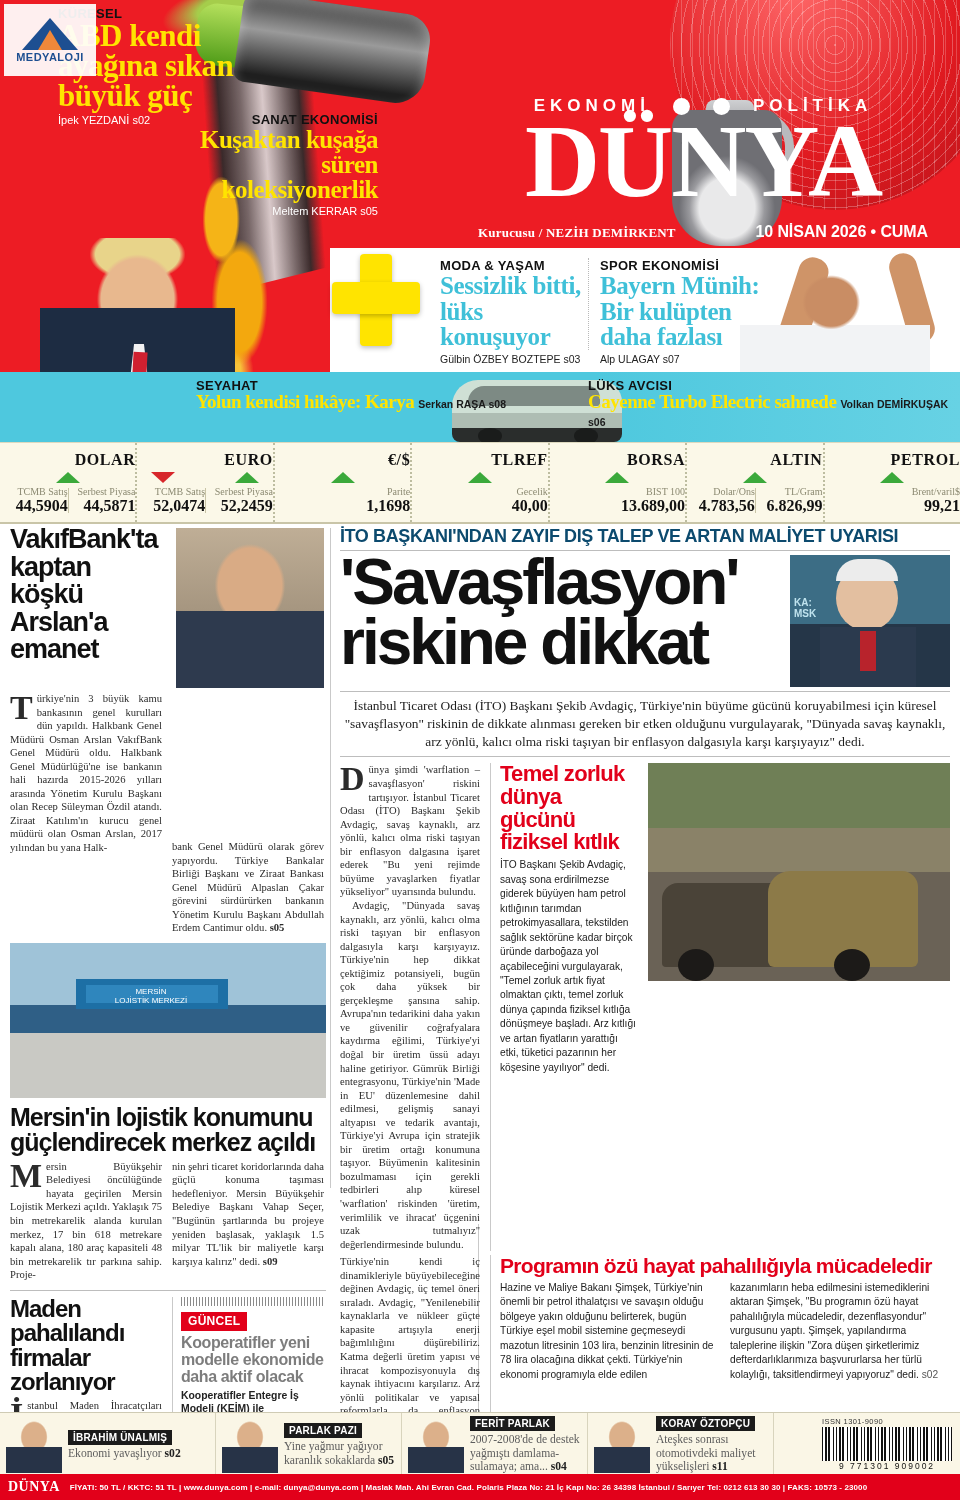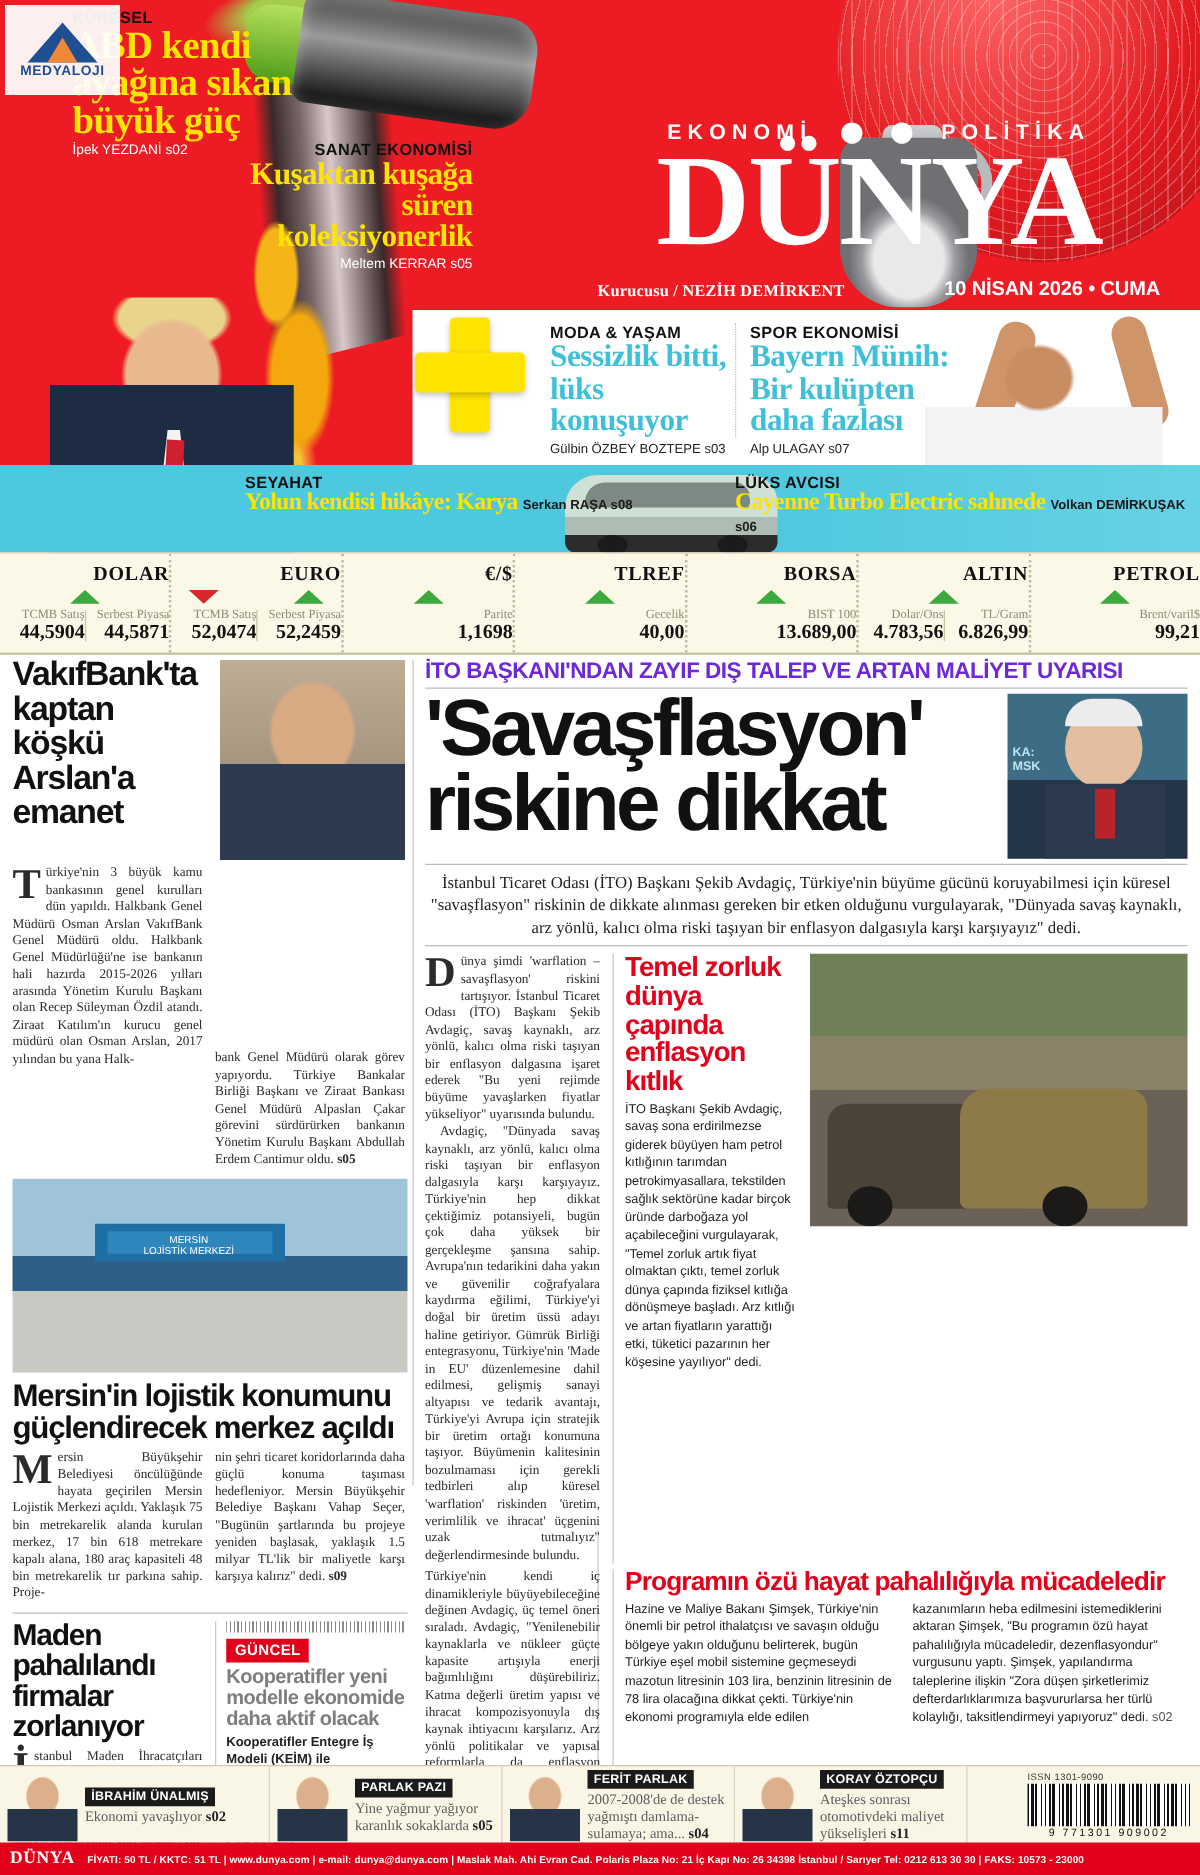--- a/index.html
+++ b/index.html
@@ -175,21 +175,21 @@
     font-family:"Liberation Serif",serif; font-size:10.6px; line-height:1.28;
     color:#2b2b2b; text-align:justify; hyphens:auto;
   }
   .body-txt .dropcap {
     float:left; font-size:34px; line-height:.82; font-weight:bold; padding:2px 4px 0 0;
   }
   .pg { font-weight:bold; }
 
   .kicker-gray {
     font-family:"Liberation Sans",sans-serif; font-weight:bold; font-size:18px;
-    letter-spacing:-.4px; color:#6d28d9;
+    letter-spacing:-.4px; color:#0c4a6e;
   }
   .mega-head {
     font-family:"Liberation Sans",sans-serif; font-weight:bold;
     font-size:64px; line-height:.93; letter-spacing:-3px; color:#111;
   }
   .spot {
     font-family:"Liberation Serif",serif; font-size:13.4px; line-height:1.33;
     color:#1e1e1e; text-align:center;
   }
   .red-head {
@@ -544,21 +544,21 @@
     <div style="position:absolute; left:340px; top:2px; width:610px;">
 
       <div class="kicker-gray">İTO BAŞKANI'NDAN ZAYIF DIŞ TALEP VE ARTAN MALİYET UYARISI</div>
       <div class="rule-h" style="margin:3px 0 2px 0;"></div>
 
       <div style="display:flex; align-items:flex-start;">
         <div style="flex:1;">
           <div class="mega-head">'Savaşflasyon'</div>
           <div class="mega-head">riskine dikkat</div>
         </div>
-        <div class="photo" style="width:144px;height:132px;margin-top:2px;margin-left:20px;
+        <div class="photo" style="width:160px;height:132px;margin-top:2px;margin-left:20px;
              background:linear-gradient(180deg,#3c6d85 0 52%, #253648 52% 100%);">
           <div style="position:absolute;left:46px;top:10px;width:62px;height:66px;border-radius:50%;background:#e3bfa0;"></div>
           <div style="position:absolute;left:46px;top:4px;width:62px;height:22px;border-radius:30px 30px 0 0;background:#ececec;"></div>
           <div style="position:absolute;left:30px;top:72px;width:96px;height:60px;background:#2b3a4e;"></div>
           <div style="position:absolute;left:70px;top:76px;width:16px;height:40px;background:#b8232c;"></div>
           <div style="position:absolute;left:4px;top:42px;width:44px;height:34px;color:#bfe3ee;font-family:'Liberation Sans',sans-serif;font-size:10px;font-weight:bold;">KA:<br>MSK</div>
         </div>
       </div>
 
       <div class="rule-h" style="margin:4px 0 5px 0;"></div>
@@ -566,21 +566,21 @@
       <div class="rule-h" style="margin:6px 0 6px 0;"></div>
 
       <div style="display:flex; gap:10px;">
 
         <div style="width:140px;">
           <p class="body-txt"><span class="dropcap">D</span><span>ünya şimdi 'warflation – savaşflasyon' riskini tartışıyor. İstanbul Ticaret Odası (İTO) Başkanı Şekib Avdagiç, savaş kaynaklı, arz yönlü, kalıcı olma riski taşıyan bir enflasyon dalgasına işaret ederek "Bu yeni rejimde büyüme yavaşlarken fiyatlar yükseliyor" uyarısında bulundu.</span></p>
           <p class="body-txt" style="text-indent:12px;">Avdagiç, "Dünyada savaş kaynaklı, arz yönlü, kalıcı olma riski taşıyan bir enflasyon dalgasıyla karşı karşıyayız. Türkiye'nin hep dikkat çektiğimiz potansiyeli, bugün çok daha yüksek bir gerçekleşme şansına sahip. Avrupa'nın tedarikini daha yakın ve güvenilir coğrafyalara kaydırma eğilimi, Türkiye'yi doğal bir üretim üssü adayı haline getiriyor. Gümrük Birliği entegrasyonu, Türkiye'nin 'Made in EU' düzenlemesine dahil edilmesi, gelişmiş sanayi altyapısı ve tedarik avantajı, Türkiye'yi Avrupa için stratejik bir üretim ortağı konumuna taşıyor. Büyümenin kalitesinin bozulmaması için gerekli tedbirleri alıp küresel 'warflation' riskinden 'üretim, verimlilik ve ihracat' üçgenini uzak tutmalıyız" değerlendirmesinde bulundu.</p>
         </div>
 
         <div style="width:148px; border-left:1px solid #c9c9c9; padding-left:9px;">
-          <div class="red-head">Temel zorluk dünya çapında enflasyon kıtlık</div>
+          <div class="red-head">Temel zorluk dünya gücünü fiziksel kıtlık</div>
           <p class="sans-body" style="margin-top:4px;">İTO Başkanı Şekib Avdagiç, savaş sona erdirilmezse giderek büyüyen ham petrol kıtlığının tarımdan petrokimyasallara, tekstilden sağlık sektörüne kadar birçok üründe darboğaza yol açabileceğini vurgulayarak, "Temel zorluk artık fiyat olmaktan çıktı, temel zorluk dünya çapında fiziksel kıtlığa dönüşmeye başladı. Arz kıtlığı ve artan fiyatların yarattığı etki, tüketici pazarının her köşesine yayılıyor" dedi.</p>
         </div>
 
         <div style="flex:1;">
           <div class="photo ph-ruins" style="width:100%;height:218px;">
             <div style="position:absolute;left:14px;top:120px;width:160px;height:84px;background:#4a4338;border-radius:16px 26px 4px 4px;"></div>
             <div style="position:absolute;left:120px;top:108px;width:150px;height:96px;background:#8c7a48;border-radius:22px 16px 6px 6px;"></div>
             <div style="position:absolute;left:30px;top:186px;width:36px;height:32px;border-radius:50%;background:#1c1a18;"></div>
             <div style="position:absolute;left:186px;top:186px;width:36px;height:32px;border-radius:50%;background:#1c1a18;"></div>
           </div>

